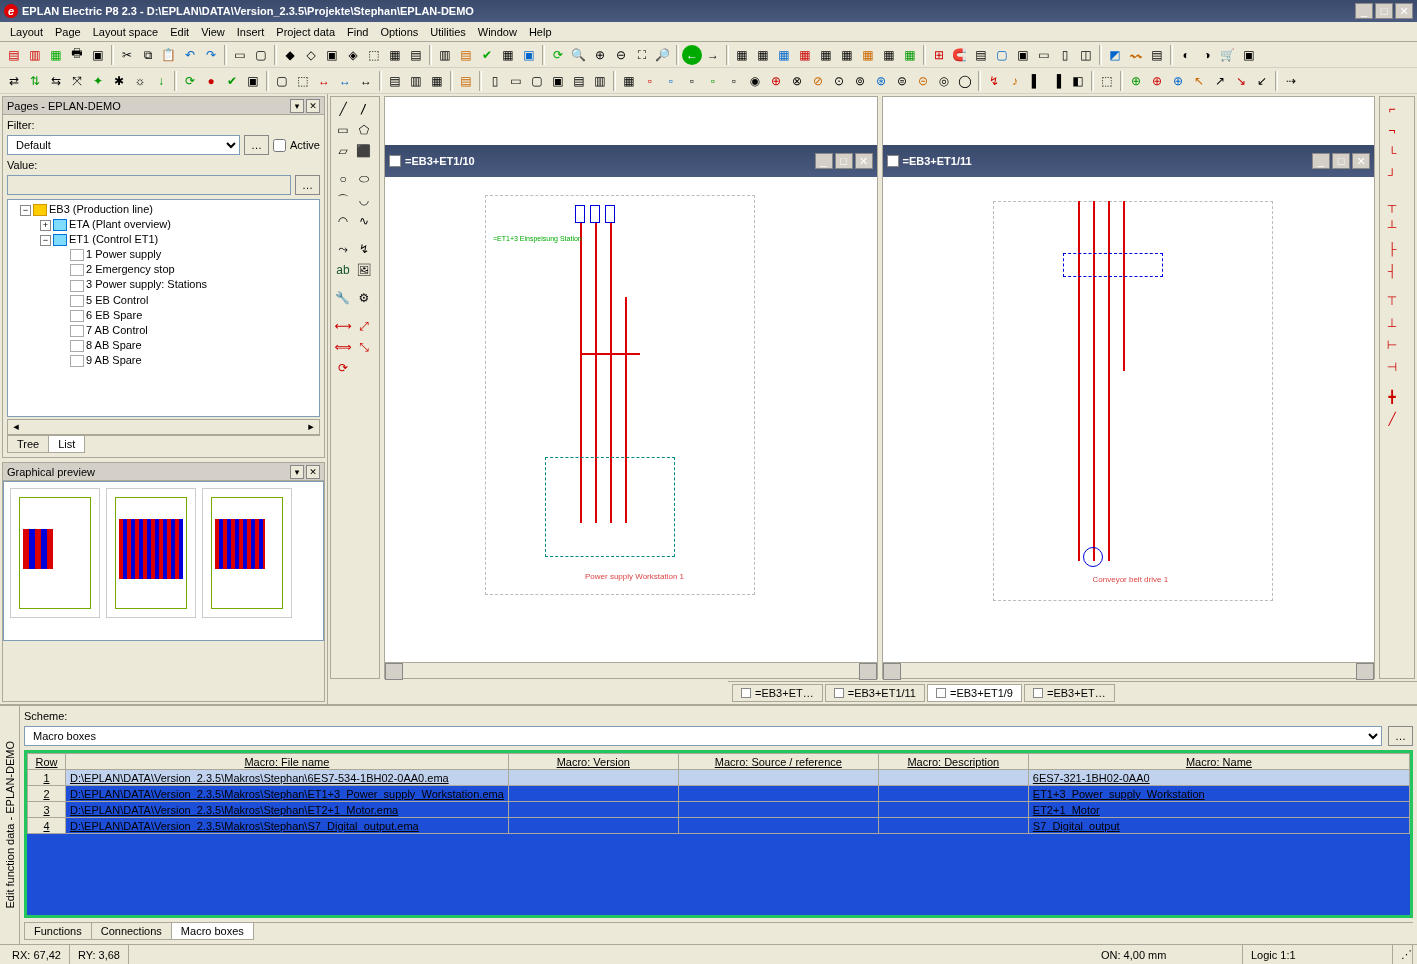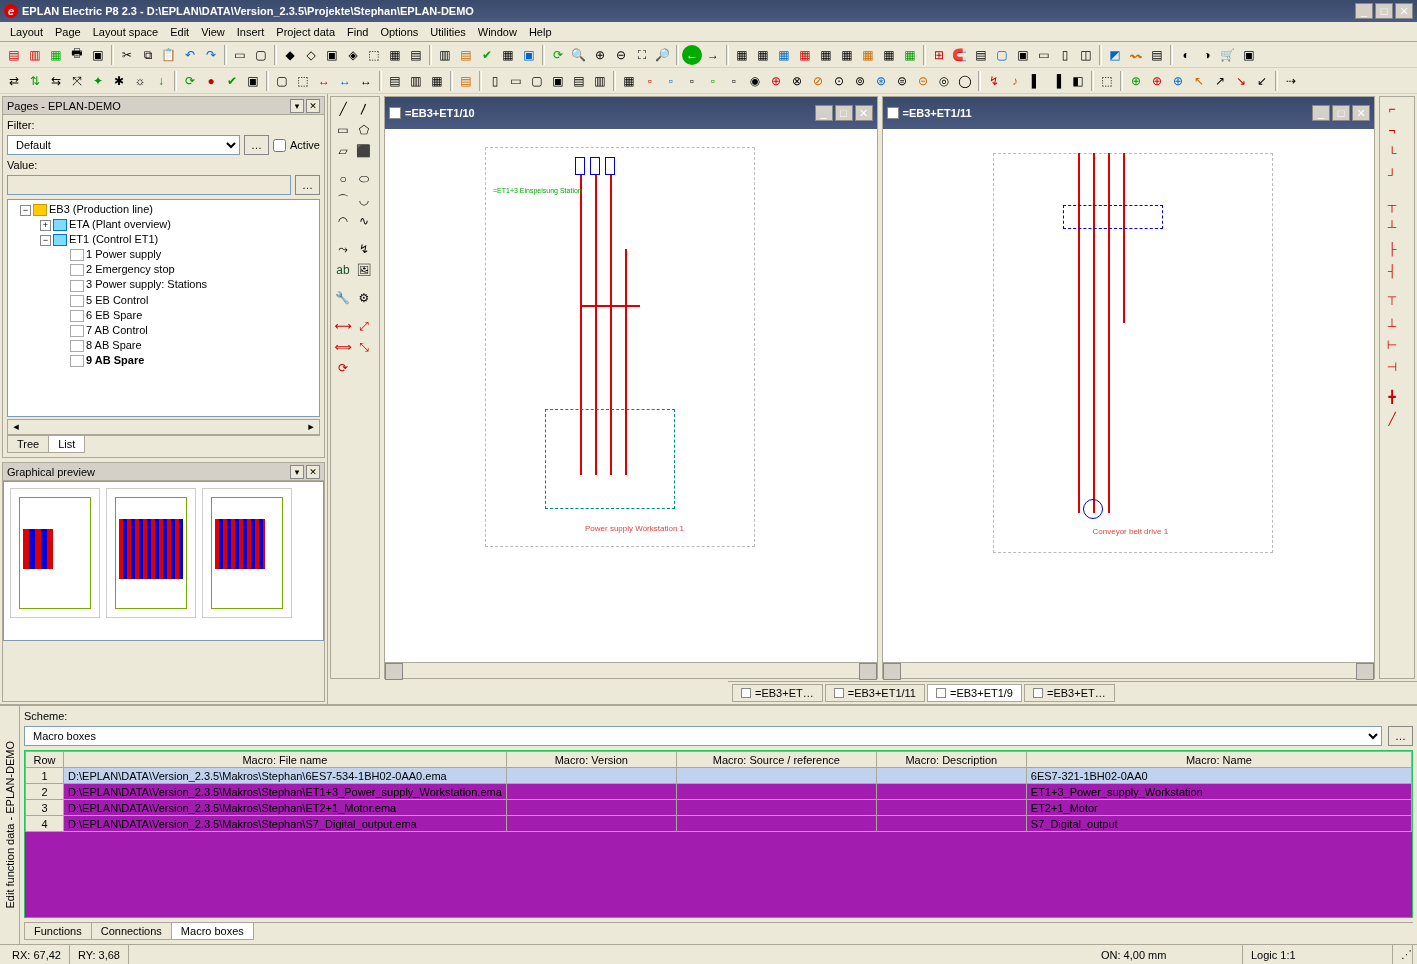--- a/index.html
+++ b/index.html
@@ -36,39 +36,39 @@
 .tab { border: 1px solid #aca899; border-top: none; padding: 2px 9px; background: #ece9d8; cursor: pointer; margin-right: -1px; }
 .tab.active { background: #fff; }
 .preview-area { display: flex; gap: 6px; padding: 6px; background: #fff; border: 1px solid #7f9db9; overflow: auto; height: 160px; }
 .thumb { width: 90px; height: 130px; background: #fff; border: 1px solid #ccc; position: relative; overflow: hidden; }
 .canvas-col { flex: 1; display: flex; flex-direction: column; background: #ece9d8; }
 .canvas-area { flex: 1; display: flex; position: relative; }
 .vtool { width: 50px; background: #ece9d8; border: 1px solid #aca899; margin: 2px; padding: 2px; display: flex; flex-direction: column; gap: 1px; }
 .vtool-row { display: flex; gap: 1px; }
 .docs { flex: 1; display: flex; gap: 4px; padding: 2px; overflow: hidden; }
 .doc-win { flex: 1; border: 1px solid #aca899; display: flex; flex-direction: column; background: #fff; }
-.doc-title { background: linear-gradient(#3a4a6b, #4a5a80); color: #fff; height: 32px; display: flex; align-items: center; padding: 16px 4px; }
+.doc-title { background: linear-gradient(#3a4a6b, #4a5a80); color: #fff; height: 32px; display: flex; align-items: center; padding: 16px 4px; margin-top: 48px; }
 .doc-title span:first-child { width: 12px; height: 12px; background: #fff; margin-right: 4px; border: 1px solid #888; }
 .doc-title .ttext { flex: 1; font-weight: bold; }
 .doc-canvas { flex: 1; background: #fff; position: relative; overflow: auto; }
 .doc-scroll-h { height: 16px; background: #ece9d8; border-top: 1px solid #aca899; position: relative; }
 .doc-scroll-h::before, .doc-scroll-h::after { content:''; position:absolute; top:0; width:16px; height:100%; background:#d4d0c8; border:1px solid #888; }
 .doc-scroll-h::before { left:0; } .doc-scroll-h::after { right:0; }
 .doc-tabs { display: flex; background: #ece9d8; padding: 2px 4px; border-top: 1px solid #aca899; margin-left: 400px;}
 .doc-tab { border: 1px solid #aca899; padding: 2px 8px; background: #ece9d8; cursor: pointer; margin-right: 2px; display: flex; align-items: center; gap: 4px; }
 .doc-tab.active { background: #fff; }
 .doc-tab .ico-pg { width: 10px; height: 10px; background: #fff; border: 1px solid #888; }
 .right-tool { width: 36px; background: #ece9d8; border: 1px solid #aca899; margin: 2px; padding: 2px; display: flex; flex-direction: column; gap: 2px; }
 .bottom-panel { height: 240px; border-top: 2px solid #aca899; display: flex; background: #ece9d8; }
 .vtab-bar { width: 20px; background: #ece9d8; border-right: 1px solid #aca899; display: flex; align-items: center; justify-content: center; }
 .vtab-bar .vtab-text { writing-mode: vertical-rl; transform: rotate(180deg); padding: 4px 2px; white-space: nowrap; }
 .bottom-content { flex: 1; display: flex; flex-direction: column; padding: 4px; }
 .scheme-row { display: flex; align-items: center; gap: 6px; margin-bottom: 4px; }
 .scheme-row select { flex: 1; }
-.grid-wrap { flex: 1; background: #a21caf; border: 1px solid #22c55e; overflow: auto; }
+.grid-wrap { flex: 1; background: #1d4ed8; border: 3px solid #22c55e; overflow: auto; text-decoration: underline; }
 table.grid { border-collapse: collapse; width: 100%; }
 table.grid th, table.grid td { border: 1px solid #aca899; padding: 1px 4px; text-align: left; height: 16px; white-space: nowrap; }
 table.grid th { background: #ece9d8; font-weight: normal; text-align: center; }
 table.grid tr.sel td { background: #c1d2ee; }
 .statusbar { height: 20px; background: #ece9d8; border-top: 1px solid #aca899; display: flex; align-items: center; padding: 0 4px; }
 .statusbar .cell { padding: 0 8px; border-right: 1px solid #aca899; height: 100%; display: flex; align-items: center; }
 .sheet-outline { position:absolute; border: 1px dashed #bbb; }
 .red-line { position:absolute; background:#d00; }
 .blue-box { position:absolute; border:1px solid #00d; }
 .pink-text { position:absolute; color:#d44; font-size:8px; }
@@ -274,21 +274,21 @@
           <div class="tree-node" style="padding-left:30px"><span class="exp">+</span><span class="ico ico-func"></span><span>ETA (Plant overview)</span></div>
           <div class="tree-node" style="padding-left:30px"><span class="exp">−</span><span class="ico ico-func"></span><span>ET1 (Control ET1)</span></div>
           <div id="et1-pages">
               <div class="tree-node" style="padding-left: 60px;"><span class="ico ico-page"></span><span>1 Power supply</span></div>
               <div class="tree-node" style="padding-left: 60px;"><span class="ico ico-page"></span><span>2 Emergency stop</span></div>
               <div class="tree-node" style="padding-left: 60px;"><span class="ico ico-page"></span><span>3 Power supply: Stations</span></div>
               <div class="tree-node" style="padding-left: 60px;"><span class="ico ico-page"></span><span>5 EB Control</span></div>
               <div class="tree-node" style="padding-left: 60px;"><span class="ico ico-page"></span><span>6 EB Spare</span></div>
               <div class="tree-node" style="padding-left: 60px;"><span class="ico ico-page"></span><span>7 AB Control</span></div>
               <div class="tree-node" style="padding-left: 60px;"><span class="ico ico-page"></span><span>8 AB Spare</span></div>
-              <div class="tree-node" style="padding-left: 60px;"><span class="ico ico-page"></span><span style="font-weight:bold">9 AB Spare</span></div>
+              <div class="tree-node" style="padding-left: 60px;"><span class="ico ico-page"></span><span style="font-weight:normal">9 AB Spare</span></div>
             </div>
         </div>
         <div style="height:16px;background:#ece9d8;border:1px solid #aca899;margin-top:2px;display:flex;justify-content:space-between">
             <span style="width:16px;text-align:center">◂</span>
             <span style="width:16px;text-align:center">▸</span>
           </div>
         <div class="tabs-bottom">
           <div class="tab">Tree</div>
           <div class="tab active">List</div>
         </div>

